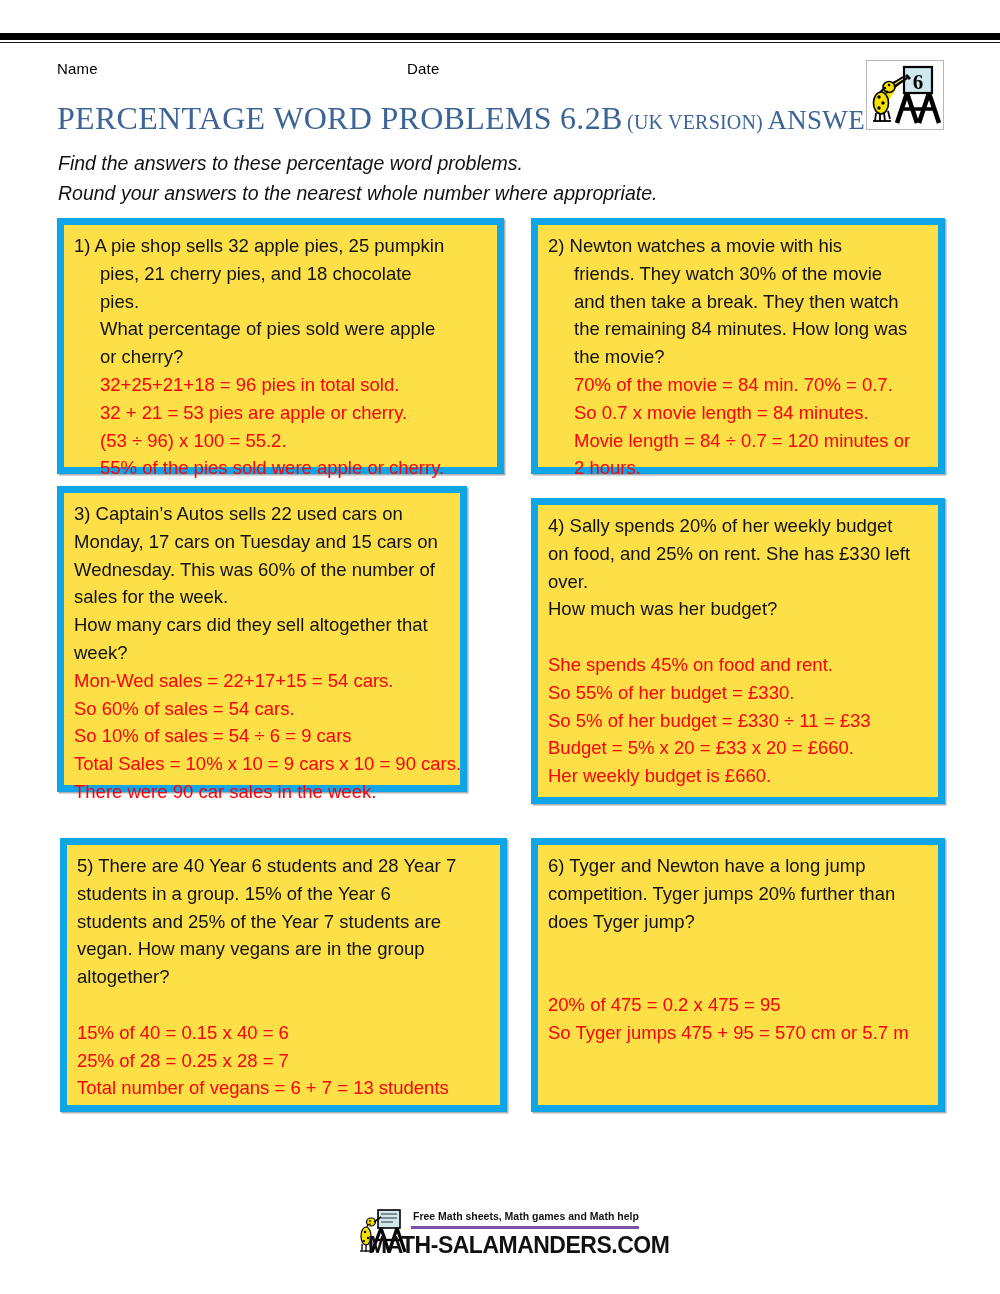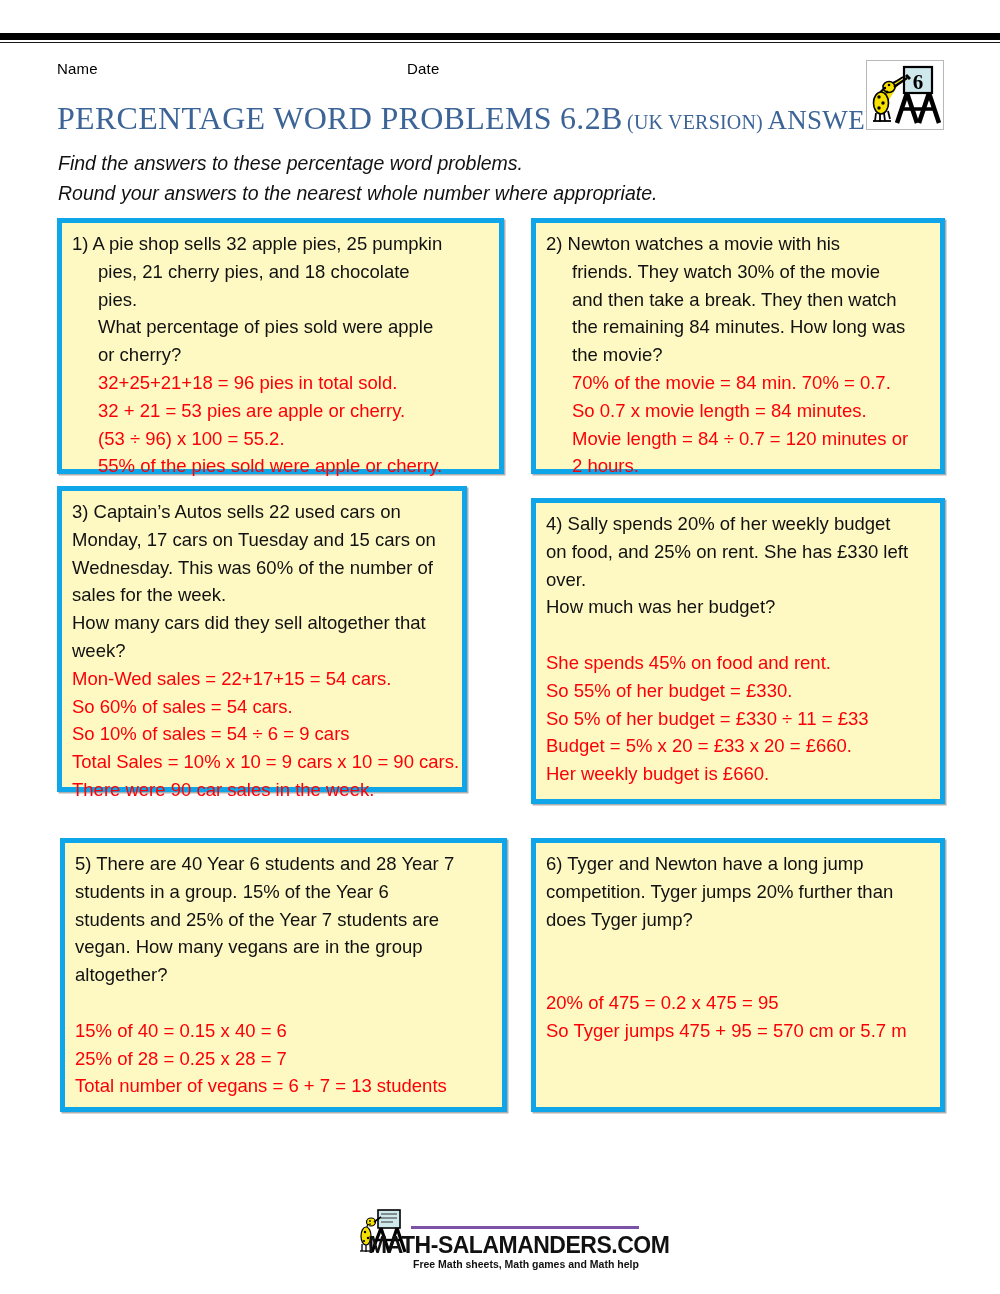--- a/index.html
+++ b/index.html
@@ -109,22 +109,22 @@
   .grid {
     position: absolute;
     left: 0;
     top: 0;
     width: 1000px;
     height: 1294px;
   }
   .qbox {
     position: absolute;
     box-sizing: border-box;
-    border: 5px solid #0ea5e9;
-    background: #fef9c3;
+    border: 7px solid #0ea5e9;
+    background: #fde047;
     box-shadow: 1.5px 1.5px 0 rgba(110,110,110,0.55);
     padding: 7px 24px 6px 10px;
   }
   .qline {
     font-size: 18.5px;
     line-height: 27.8px;
     color: #111111;
     white-space: nowrap;
   }
   .qline.ans {
@@ -155,21 +155,20 @@
   }
   .footer-tag {
     position: absolute;
     left: 55px;
     top: 2px;
     font-size: 10.5px;
     font-weight: bold;
     color: #111;
     white-space: nowrap;
     font-family: "Liberation Sans", sans-serif;
-    margin-top: 48px;
   }
   .footer-rule {
     position: absolute;
     left: 53px;
     top: 18px;
     width: 228px;
     height: 3px;
     background: #7b52a8;
   }
   .footer-domain {

